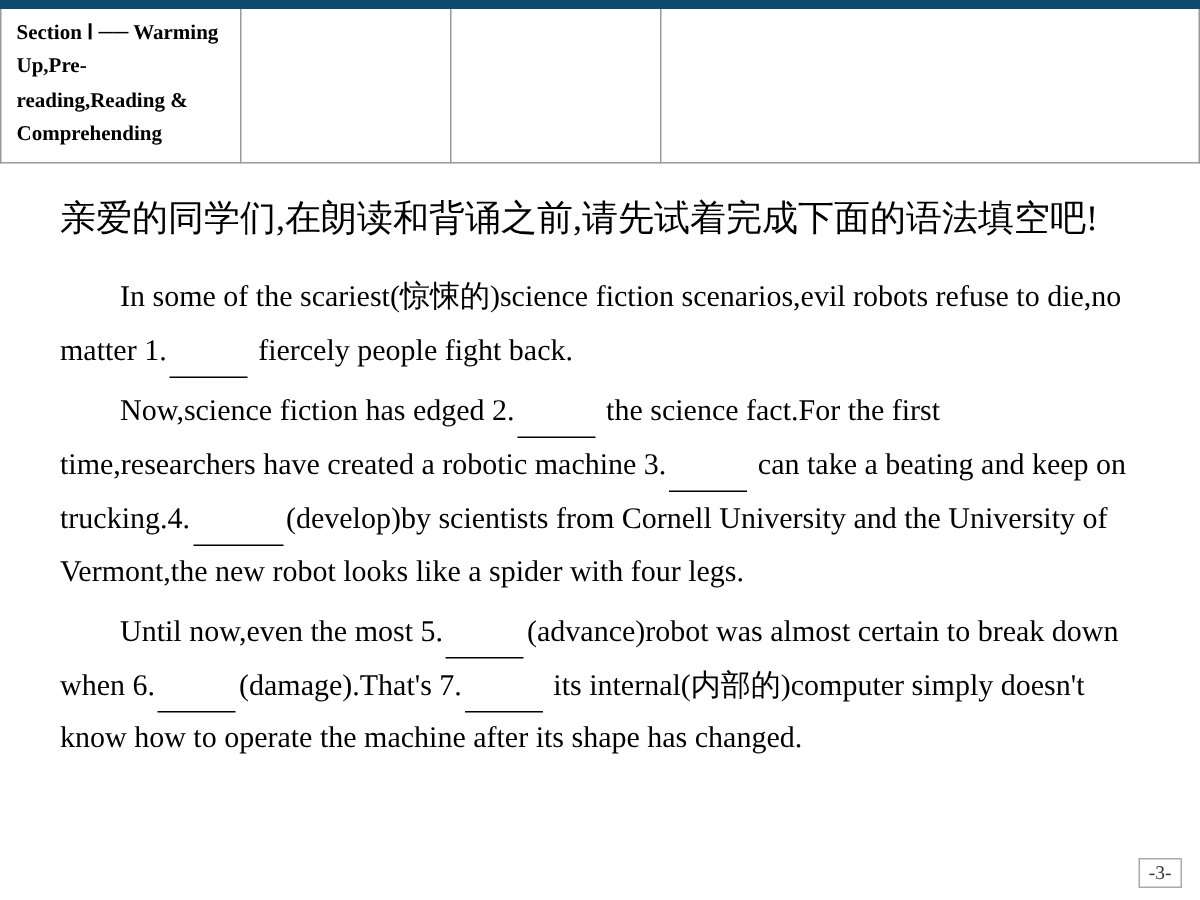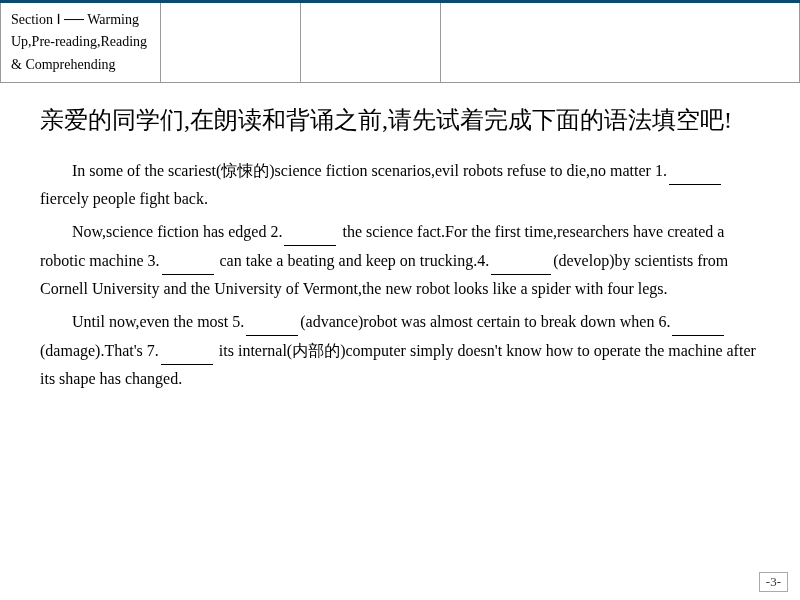--- a/index.html
+++ b/index.html
@@ -14,21 +14,22 @@
       background: #ffffff;
       font-family: "SimSun", "宋体", serif;
       overflow: hidden;
       position: relative;
     }
 
     
     .header-table {
       width: 100%;
       border-collapse: collapse;
-      border-top: 3px solid #0c4a6e;
+      border-top: 6px solid #0c4a6e;
+      font-weight: bold;
     }
 
     .header-table td {
       border: 1px solid #999;
       padding: 6px 10px;
       vertical-align: top;
       font-size: 14px;
       font-family: "SimSun", "宋体", serif;
     }
 
@@ -59,21 +60,21 @@
     }
 
     .chinese-intro {
       font-size: 24px;
       font-family: "SimSun", "宋体", serif;
       margin-bottom: 16px;
       line-height: 1.6;
     }
 
     .paragraph {
-      font-size: 16px;
+      font-size: 20px;
       font-family: "Times New Roman", serif;
       line-height: 1.75;
       text-align: left;
       margin-bottom: 4px;
     }
 
     .paragraph .indent {
       display: inline-block;
       width: 2em;
     }

